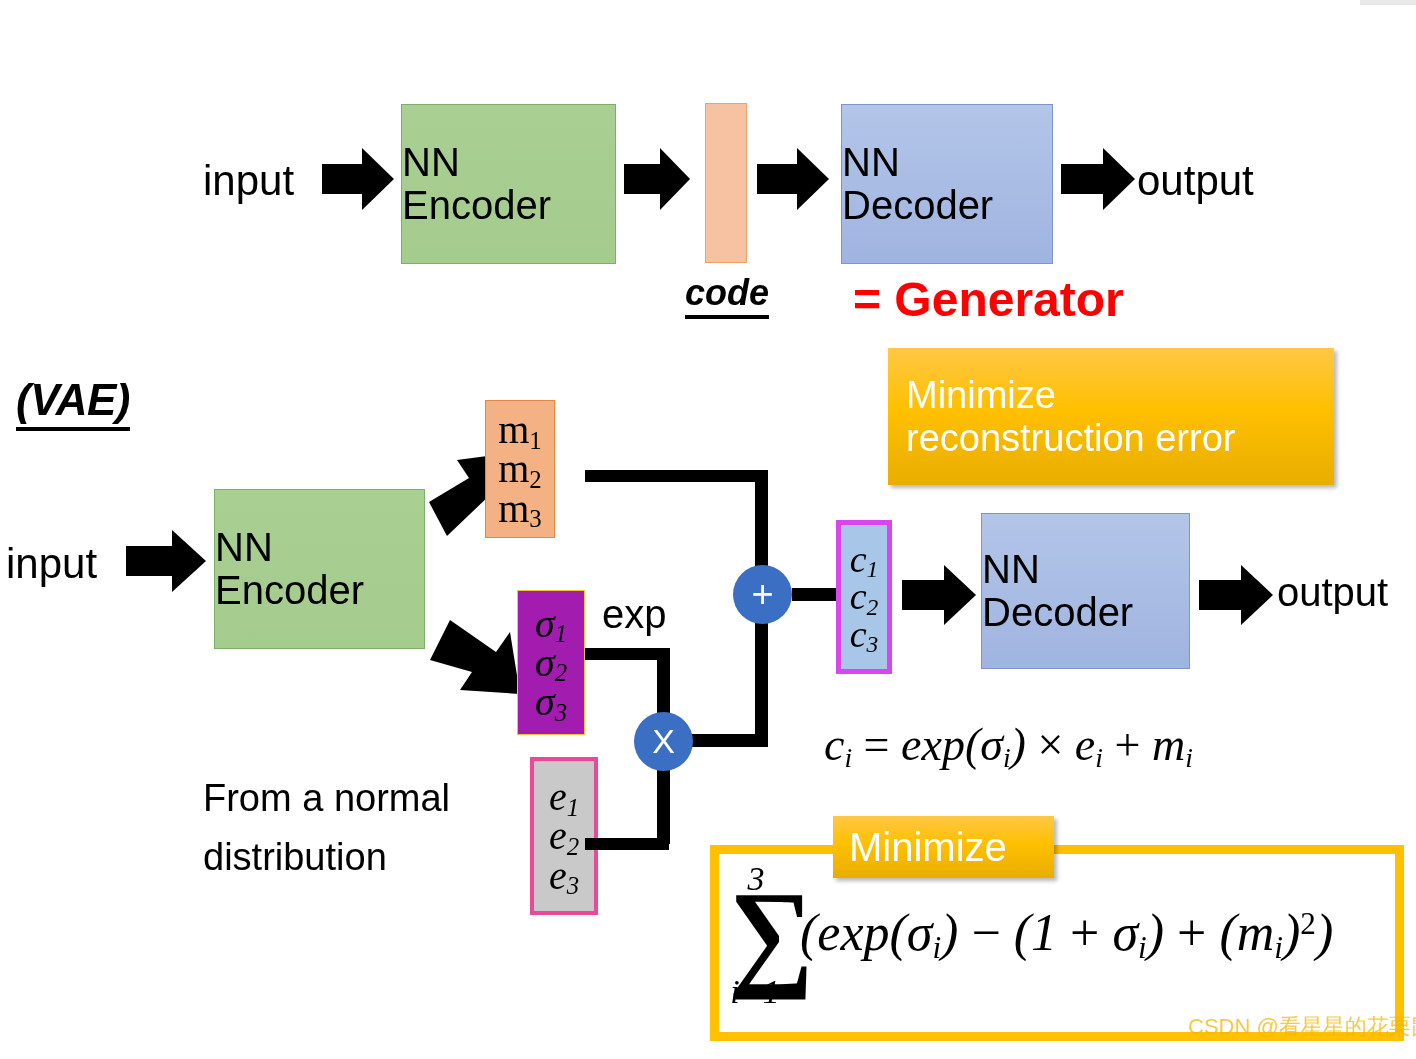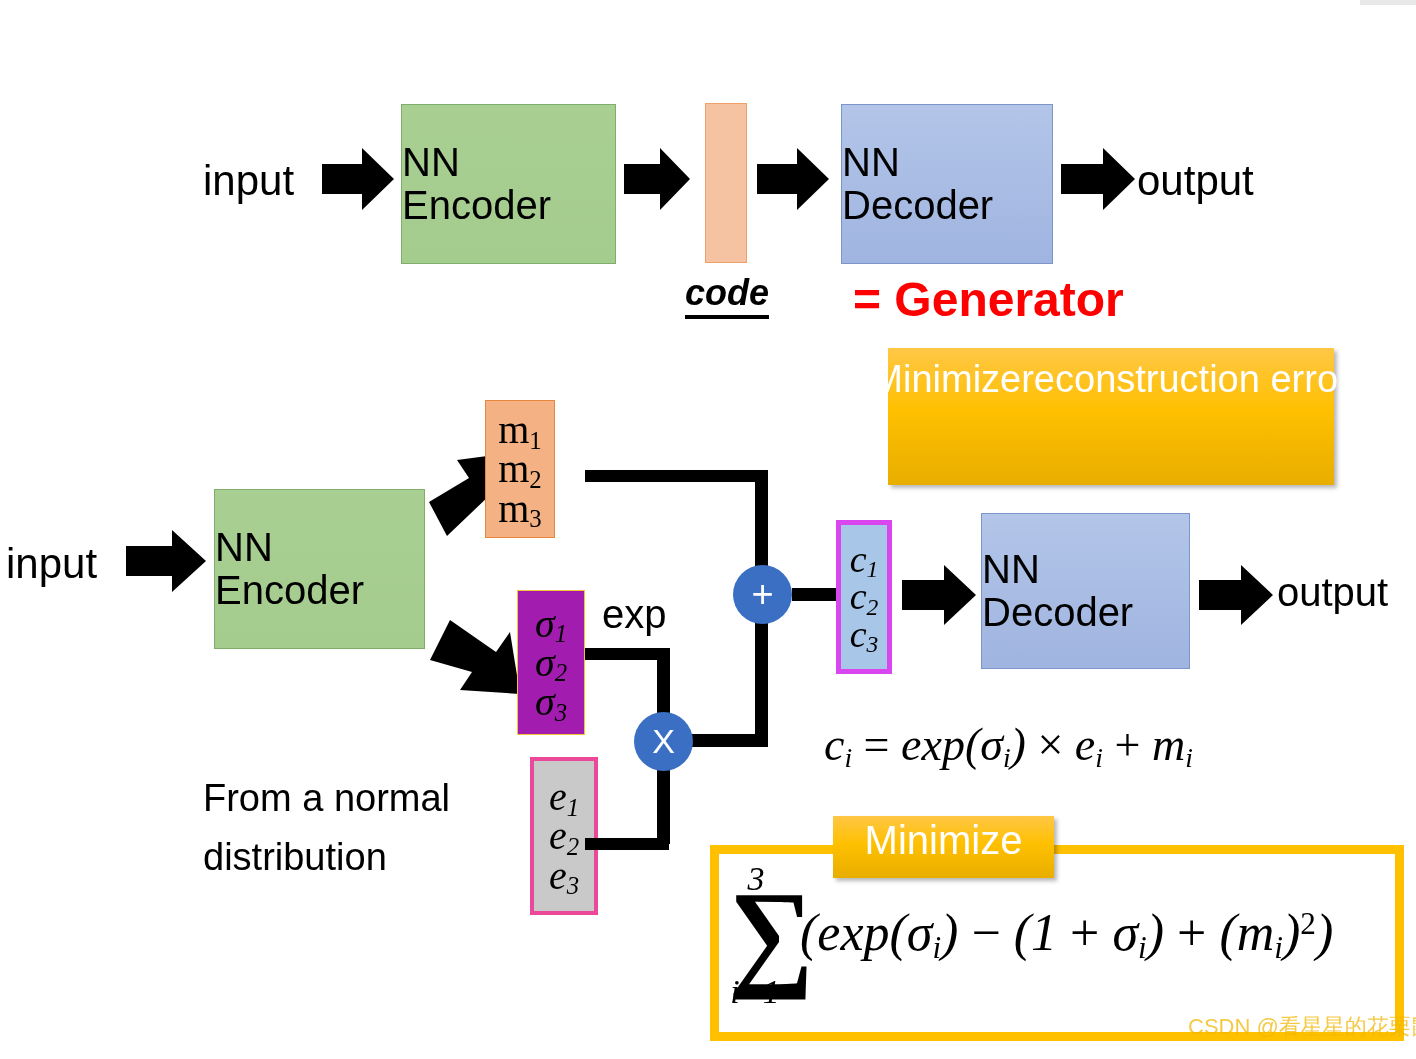--- a/index.html
+++ b/index.html
@@ -109,21 +109,21 @@
   .wire { background: #000; }
 
   
   .callout {
     box-sizing: border-box;
     background: linear-gradient(180deg,#FFC746 0%, #FFC000 45%, #E8AE00 100%);
     color: #FFFFFF;
     font-family: "Liberation Sans", sans-serif;
     box-shadow: 3px 3px 4px rgba(0,0,0,0.28);
     display: flex;
-    flex-direction: row;
+    flex-direction: column;
     justify-content: center;
   }
   .callout .cline { line-height: 1.12; white-space: nowrap; }
 
   .loss-frame {
     box-sizing: border-box;
     border: 9px solid #FFC000;
     background: #ffffff;
   }
 
@@ -210,20 +210,23 @@
   </div>
 
   <svg class="abs" style="left:1061px; top:148px;" width="74" height="62" viewBox="0 0 74 62">
     <polygon points="0,16 42,16 42,0 74,31 42,62 42,46 0,46" fill="#000000"></polygon>
   </svg>
 
   <div class="abs lbl" style="left:1137px; top:157px; font-size:42px;">output</div>
 
   <div class="abs lbl red" style="left:853px; top:272px; font-size:48px;">= Generator</div>
 
+  <div class="abs sec-title" style="left:16px; top:375px; font-size:44px;">
+    <span class="ul">(VAE)</span>
+  </div>
 
   <div class="abs lbl" style="left:6px; top:540px; font-size:42px;">input</div>
 
   <svg class="abs" style="left:126px; top:530px;" width="80" height="62" viewBox="0 0 80 62">
     <polygon points="0,16 46,16 46,0 80,31 46,62 46,46 0,46" fill="#000000"></polygon>
   </svg>
 
   <div class="abs nnbox green" style="left:214px; top:489px; width:211px; height:160px; font-size:40px;">
     <div>NN</div>
     <div>Encoder</div>

